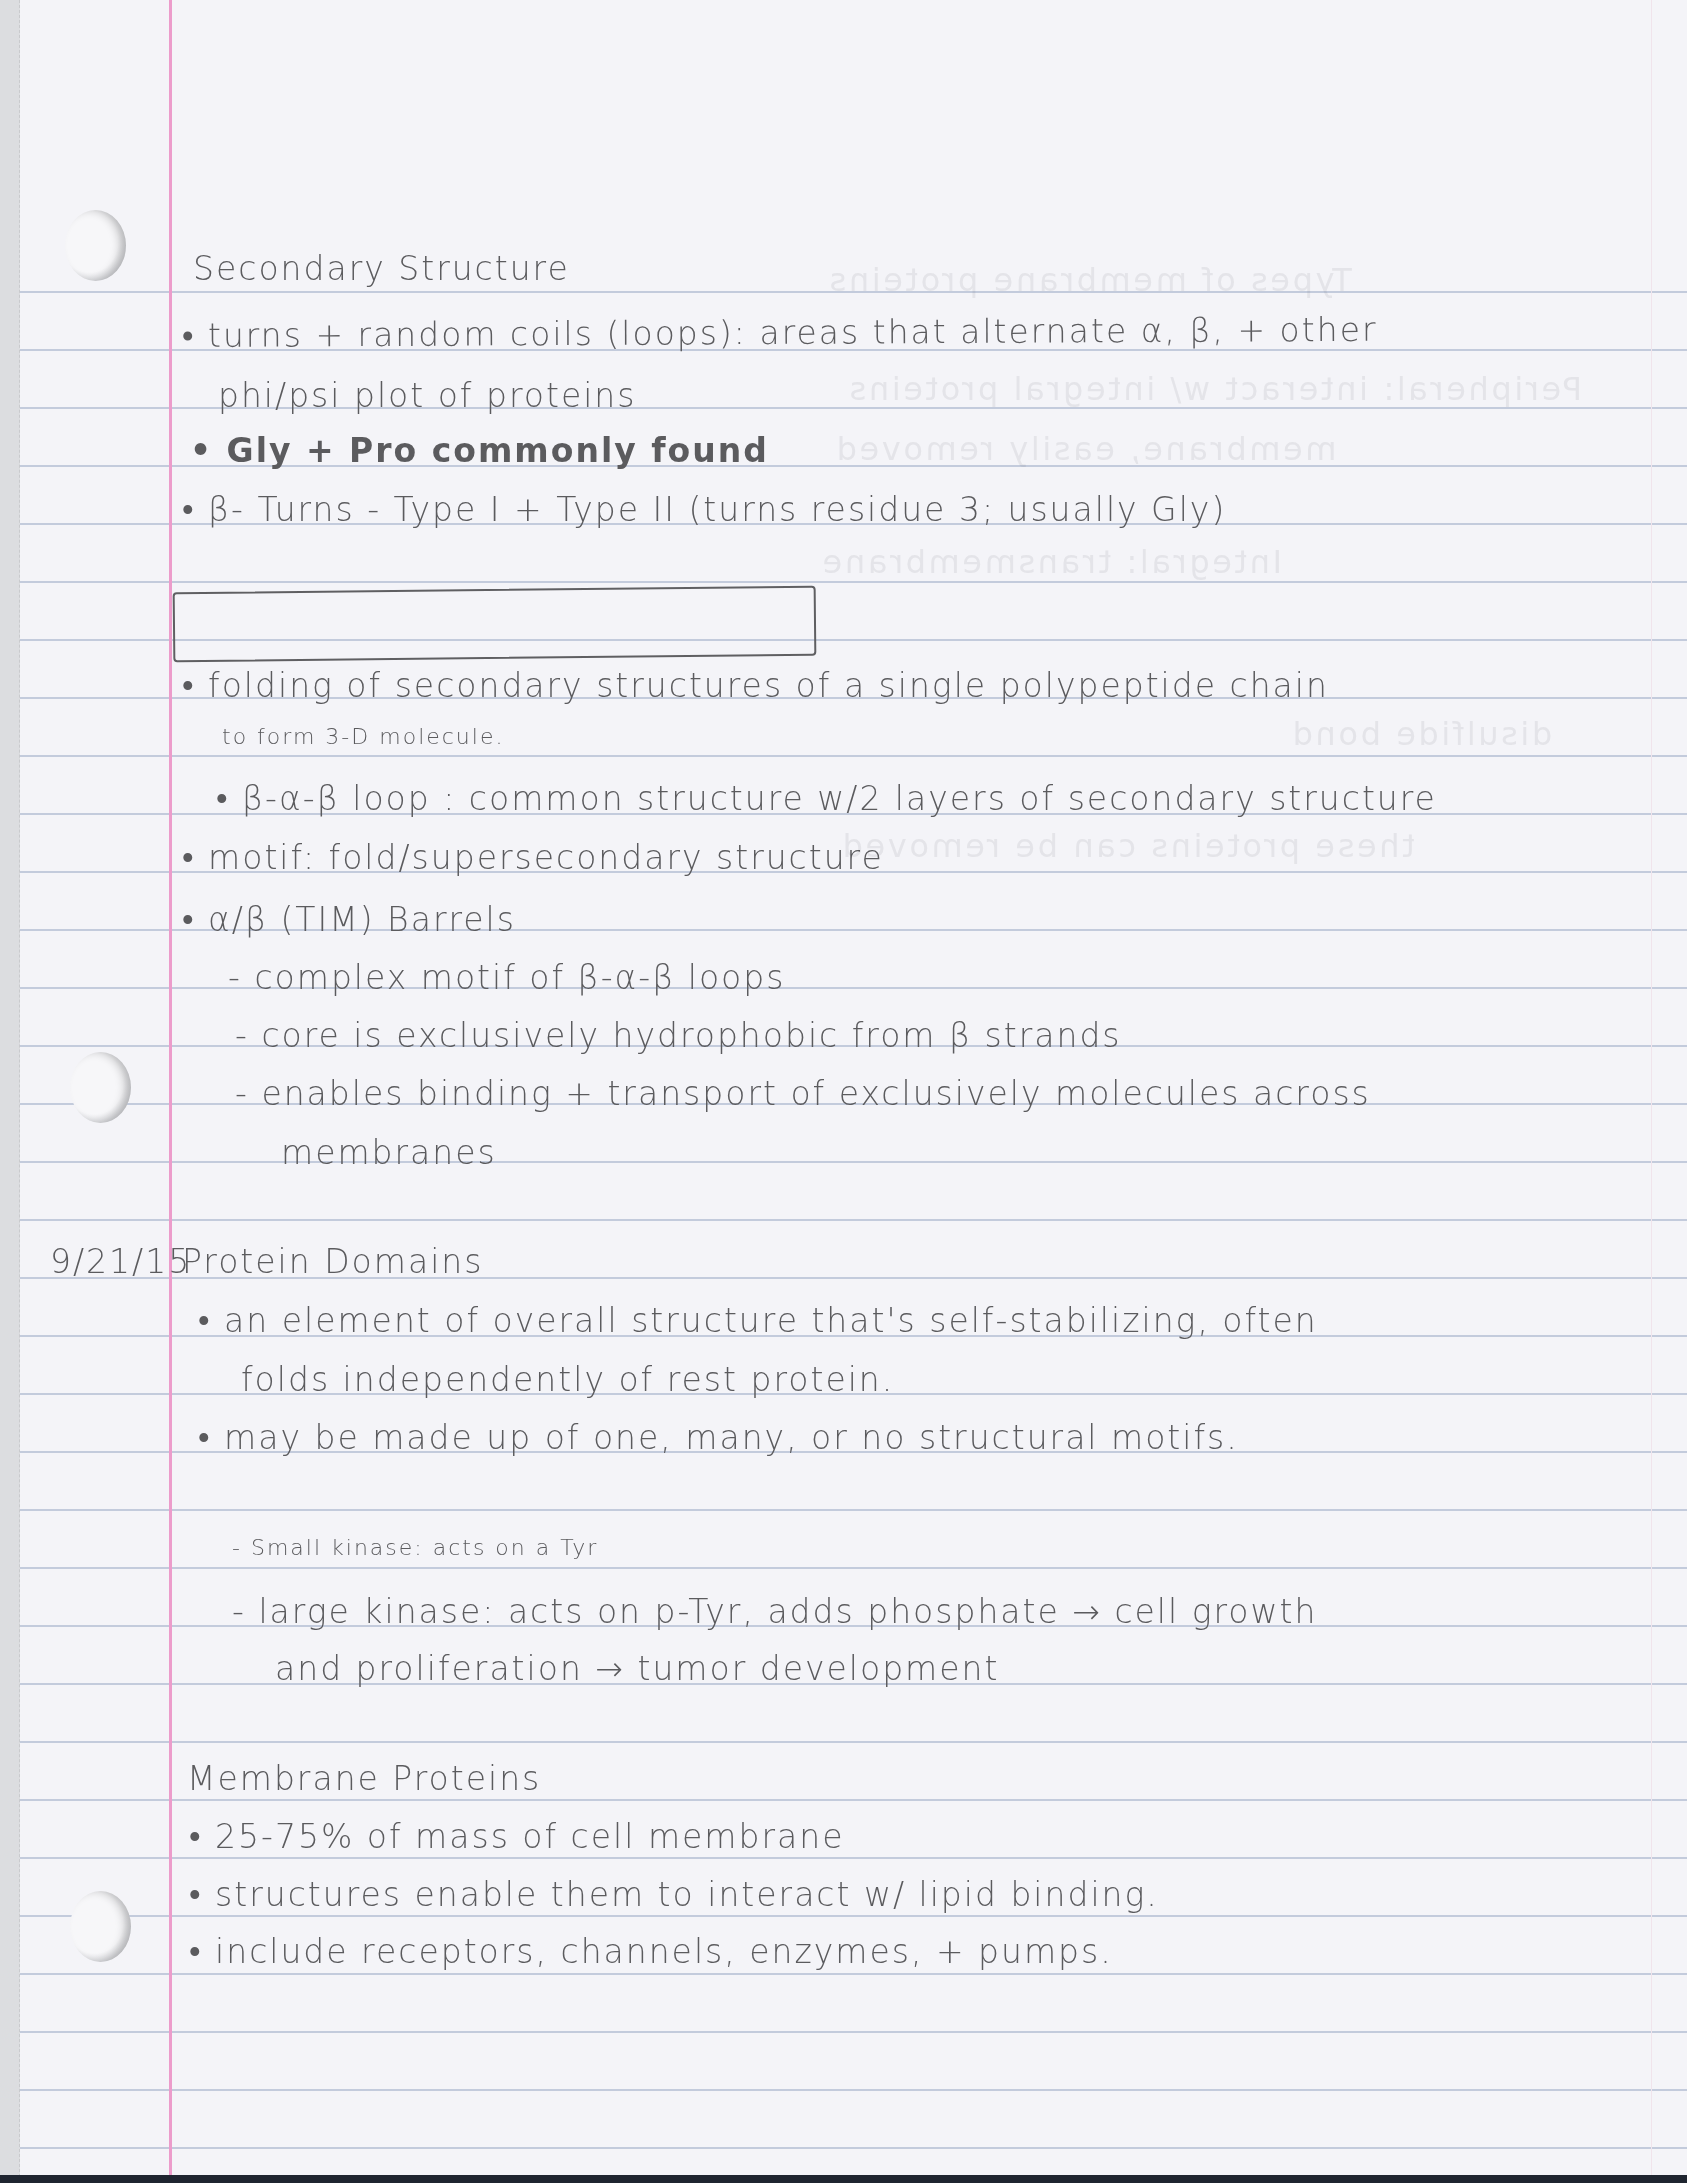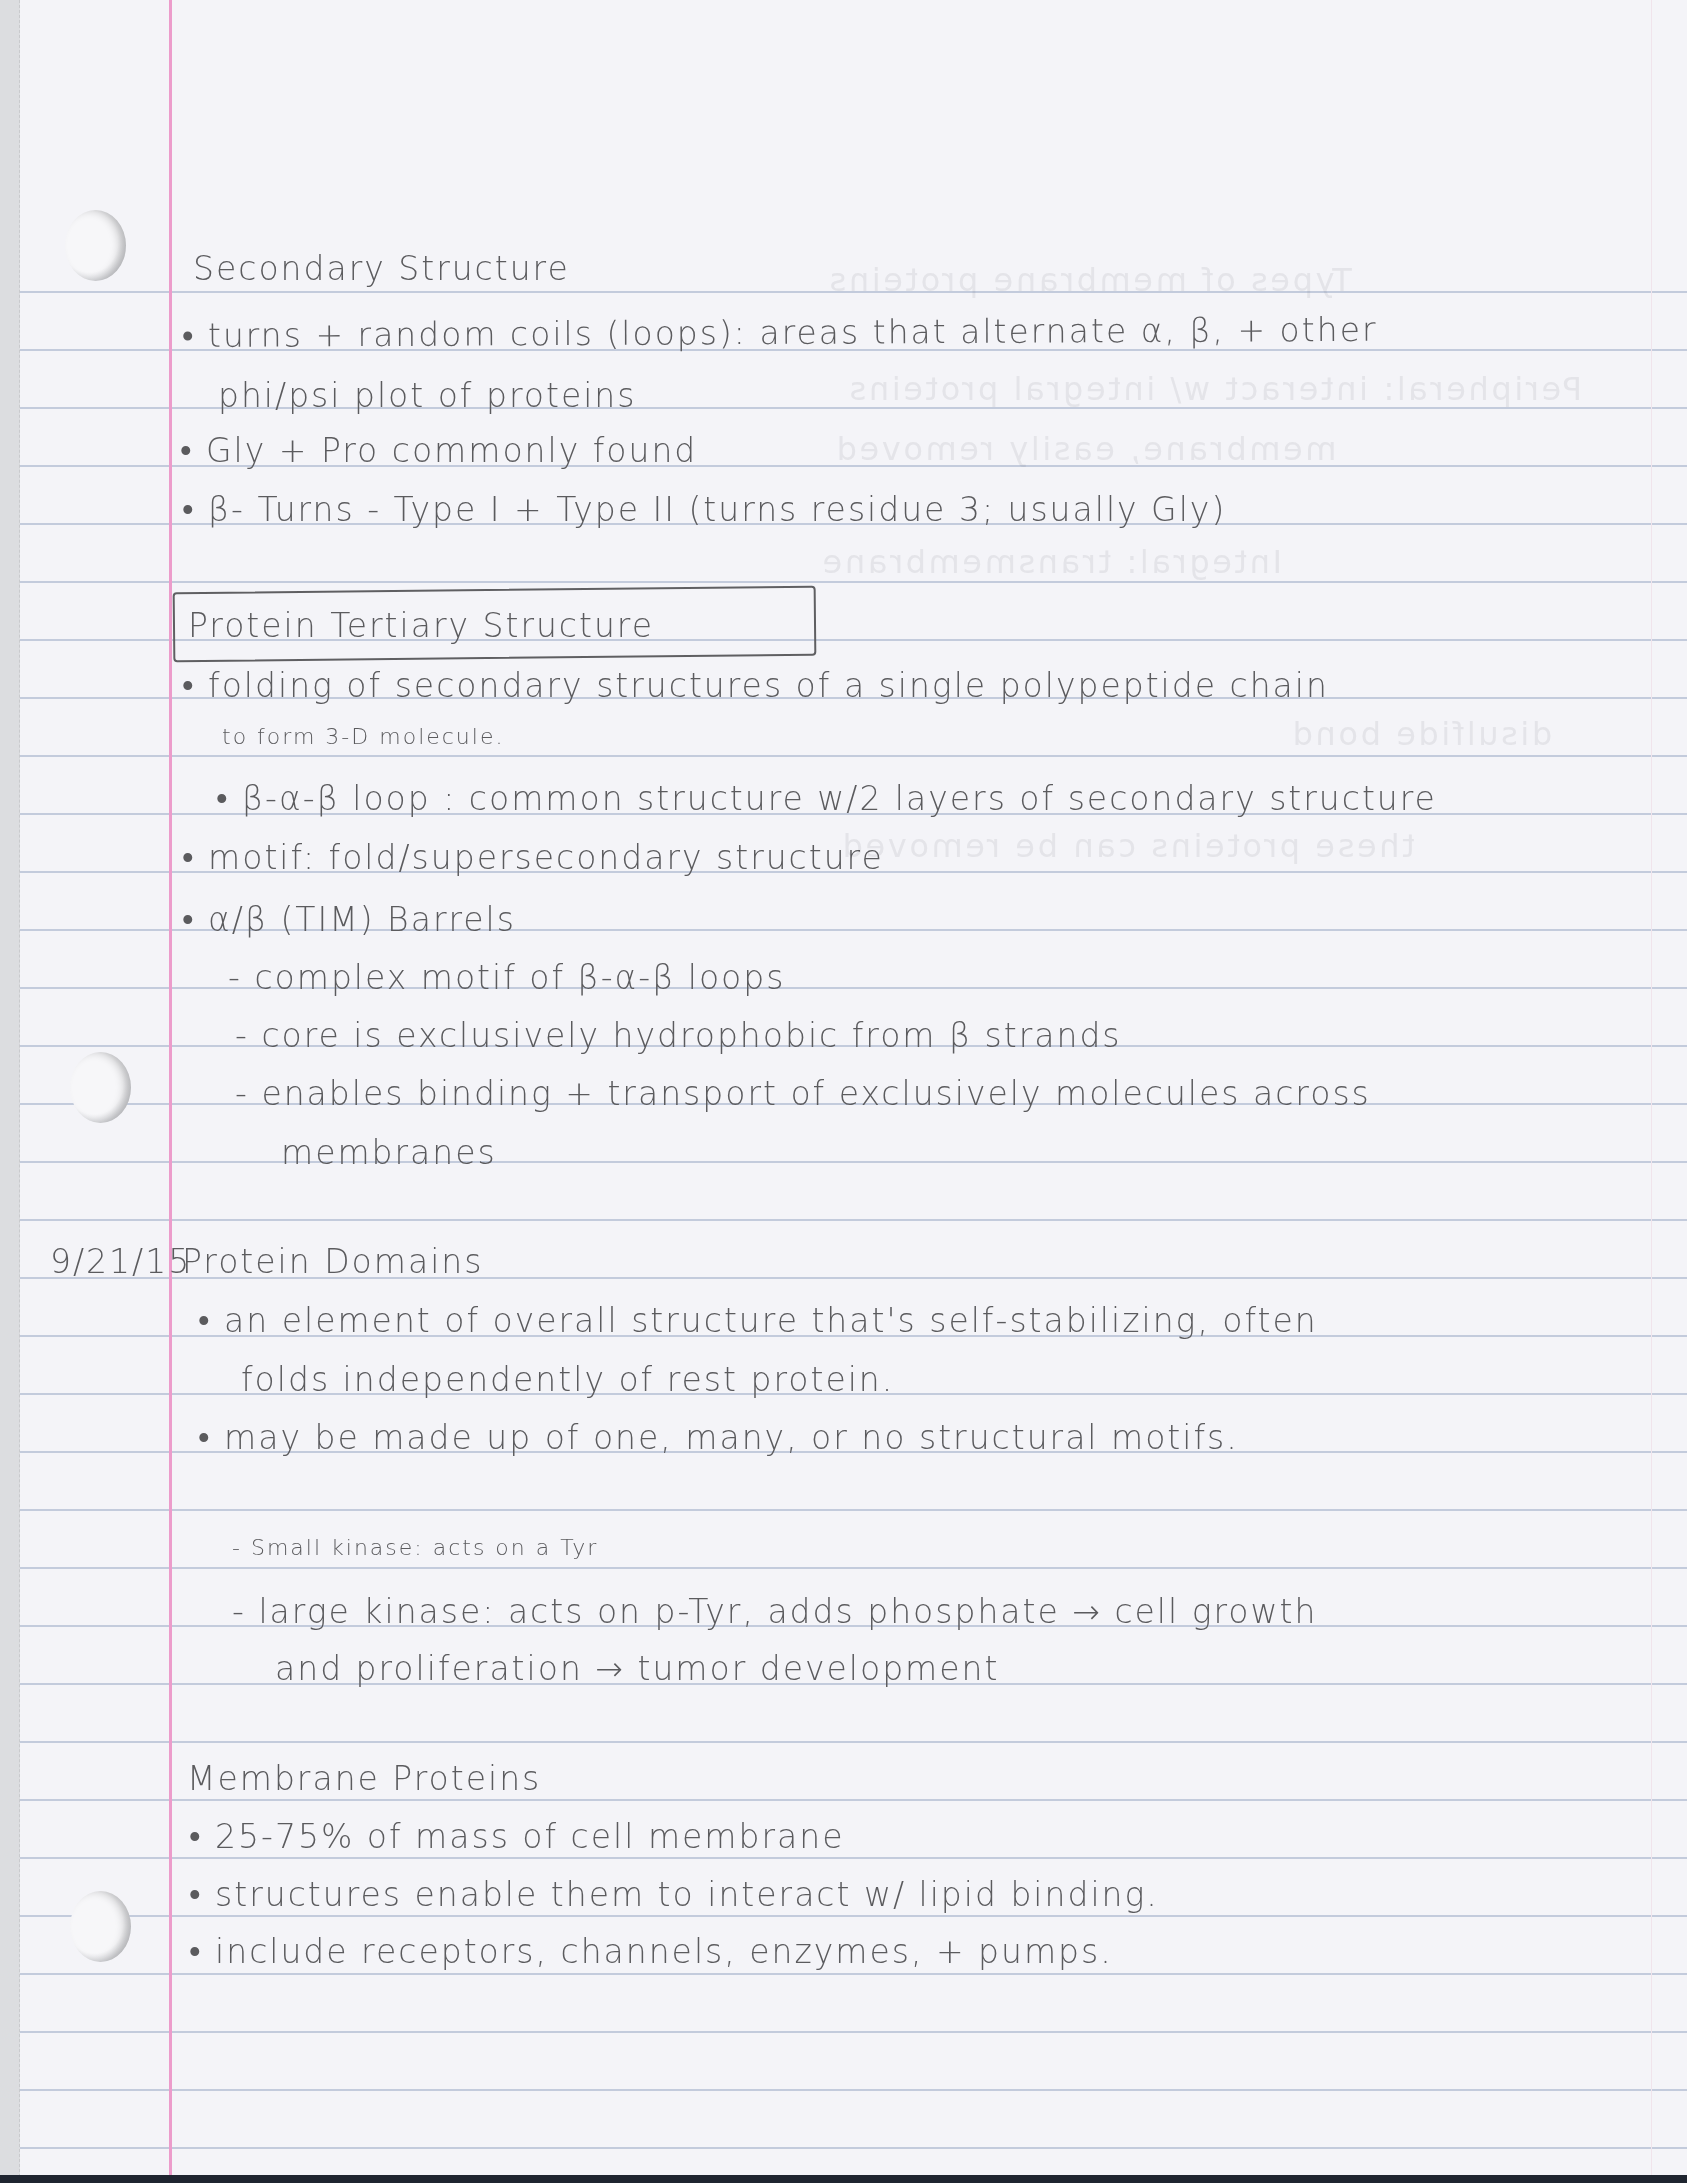--- a/index.html
+++ b/index.html
@@ -77,25 +77,24 @@
   <div class="ghost" style="left:827px; top:261px;">Types of membrane proteins</div>
   <div class="ghost" style="left:847px; top:370px;">Peripheral: interact w/ integral proteins</div>
   <div class="ghost" style="left:834px; top:430px;">membrane, easily removed</div>
   <div class="ghost" style="left:820px; top:543px;">Integral: transmembrane</div>
   <div class="ghost" style="left:1290px; top:715px;">disulfide bond</div>
   <div class="ghost" style="left:840px; top:827px;">these proteins can be removed</div>
 
   <div class="ink" style="left:193px; top:249px;">Secondary Structure</div>
   <div class="ink" style="left:182px; top:316px; transform:rotate(-0.3deg);">• turns + random coils (loops): areas that alternate α, β, + other</div>
   <div class="ink" style="left:218px; top:376px;">phi/psi plot of proteins</div>
-  <div class="ink" style="left:180px; top:431px;">• Gly + Pro commonly found</div>
+  <div class="ink" style="left:190px; top:431px;font-weight:bold;">• Gly + Pro commonly found</div>
   <div class="ink" style="left:182px; top:490px;">• β- Turns - Type I + Type II (turns residue 3; usually Gly)</div>
 
   <div class="title-box"></div>
-  <div class="ink" style="left:188px; top:606px;">Protein Tertiary Structure</div>
   <div class="ink" style="left:182px; top:666px;">• folding of secondary structures of a single polypeptide chain</div>
   <div class="ink sm" style="left:222px; top:724px;">to form 3-D molecule.</div>
   <div class="ink" style="left:182px; top:779px;margin-left:34px;">• β-α-β loop : common structure w/2 layers of secondary structure</div>
   <div class="ink" style="left:182px; top:838px;">• motif: fold/supersecondary structure</div>
   <div class="ink" style="left:182px; top:900px;">• α/β (TIM) Barrels</div>
   <div class="ink" style="left:228px; top:958px;">- complex motif of β-α-β loops</div>
   <div class="ink" style="left:235px; top:1016px;">- core is exclusively hydrophobic from β strands</div>
   <div class="ink" style="left:235px; top:1074px;">- enables binding + transport of exclusively molecules across</div>
   <div class="ink" style="left:281px; top:1133px;">membranes</div>
 

